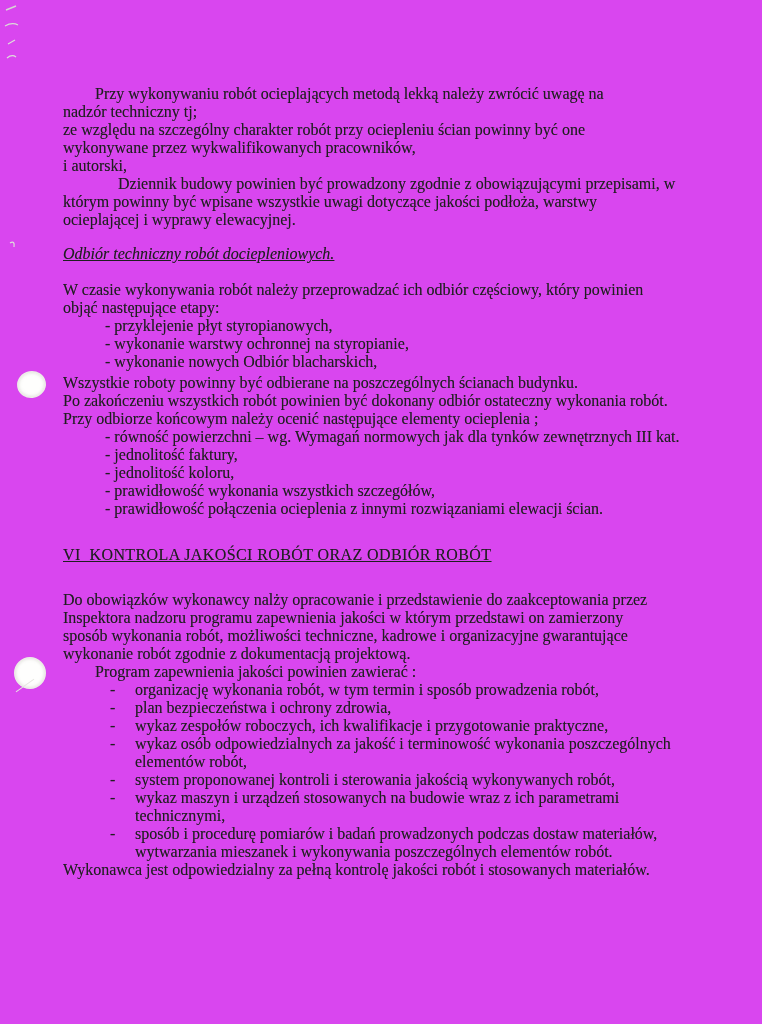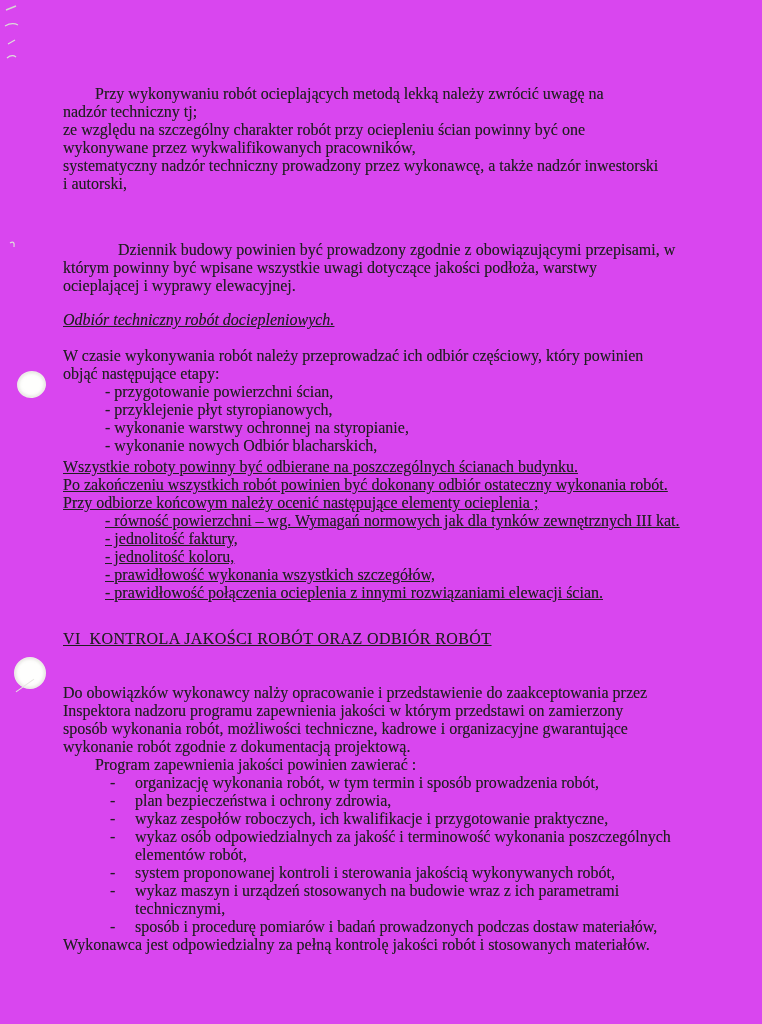--- a/index.html
+++ b/index.html
@@ -20,35 +20,35 @@
     left: 63px; top: 85px;
     width: 655px;
     font-size: 16px;
     line-height: 18px;
     text-shadow: 0 0 0.4px rgba(30,30,30,0.45);
   }
   .block { margin: 0; }
   .block:nth-child(1) { margin-bottom: 16px; }
   .block:nth-child(2) { margin-bottom: 18px; }
   .block:nth-child(3) { margin-bottom: 3px; }
-  .block:nth-child(4) { margin-bottom: 28px; text-decoration: underline; }
-  .block:nth-child(5) { margin-bottom: 36px; }
+  .block:nth-child(4) { margin-bottom: 28px; }
+  .block:nth-child(5) { margin-bottom: 27px; }
   .line { white-space: pre-wrap; }
   .heading-italic {
     font-style: italic;
     text-decoration: underline;
     white-space: pre-wrap;
   }
   .heading-caps {
     text-decoration: underline;
     letter-spacing: 0.4px;
     white-space: pre-wrap;
   }
   .ind-tab   { text-indent: 32px; }
-  .ind-tab2  { text-indent: 55px; margin-top: 48px; }
+  .ind-tab2  { text-indent: 55px; }
   .ind-bullet { padding-left: 42px; }
   .ind-dash  { padding-left: 72px; position: relative; }
   .ind-dash .marker { position: absolute; left: 47px; }
   .ind-dashcont { padding-left: 72px; }
   .page-number {
     position: absolute;
     left: 652px; top: 1000px;
     font-size: 16px;
     color: #2a2a2a;
     margin-top: 28px;
@@ -86,31 +86,29 @@
 
   <div class="punch punch1"></div>
   <div class="punch punch2"></div>
 
   <div class="content" id="doc-body">
       <div class="block p">
         <div class="line ind-tab">Przy wykonywaniu robót ocieplających metodą lekką należy zwrócić uwagę na</div>
         <div class="line">nadzór techniczny tj;</div>
         <div class="line">ze względu na szczególny charakter robót przy ociepleniu ścian powinny być one</div>
         <div class="line">wykonywane przez wykwalifikowanych pracowników,</div>
-        <div class="line">systematyczny nadzór techniczny prowadzony przez wykonawcę, a także nadzór inwestorski</div>
         <div class="line">i autorski,</div>
         <div class="line ind-tab2">Dziennik budowy powinien być prowadzony zgodnie z obowiązującymi przepisami, w</div>
         <div class="line">którym powinny być wpisane wszystkie uwagi dotyczące jakości podłoża, warstwy</div>
         <div class="line">ocieplającej i wyprawy elewacyjnej.</div>
       </div>
       <div class="block heading-italic">Odbiór techniczny robót dociepleniowych.</div>
       <div class="block p">
         <div class="line">W czasie wykonywania robót należy przeprowadzać ich odbiór częściowy, który powinien</div>
         <div class="line">objąć następujące etapy:</div>
-        <div class="line ind-bullet">- przygotowanie powierzchni ścian,</div>
         <div class="line ind-bullet">- przyklejenie płyt styropianowych,</div>
         <div class="line ind-bullet">- wykonanie warstwy ochronnej na styropianie,</div>
         <div class="line ind-bullet">- wykonanie nowych Odbiór blacharskich,</div>
       </div>
       <div class="block p">
         <div class="line">Wszystkie roboty powinny być odbierane na poszczególnych ścianach budynku.</div>
         <div class="line">Po zakończeniu wszystkich robót powinien być dokonany odbiór ostateczny wykonania robót.</div>
         <div class="line">Przy odbiorze końcowym należy ocenić następujące elementy ocieplenia ;</div>
         <div class="line ind-bullet">- równość powierzchni – wg. Wymagań normowych jak dla tynków zewnętrznych III kat.</div>
         <div class="line ind-bullet">- jednolitość faktury,</div>
@@ -127,18 +125,19 @@
         <div class="line ind-tab">Program zapewnienia jakości powinien zawierać :</div>
         <div class="line ind-dash"><span class="marker">-</span>organizację wykonania robót, w tym termin i sposób prowadzenia robót,</div>
         <div class="line ind-dash"><span class="marker">-</span>plan bezpieczeństwa i ochrony zdrowia,</div>
         <div class="line ind-dash"><span class="marker">-</span>wykaz zespołów roboczych, ich kwalifikacje i przygotowanie praktyczne,</div>
         <div class="line ind-dash"><span class="marker">-</span>wykaz osób odpowiedzialnych za jakość i terminowość wykonania poszczególnych</div>
         <div class="line ind-dashcont">elementów robót,</div>
         <div class="line ind-dash"><span class="marker">-</span>system proponowanej kontroli i sterowania jakością wykonywanych robót,</div>
         <div class="line ind-dash"><span class="marker">-</span>wykaz maszyn i urządzeń stosowanych na budowie wraz z ich parametrami</div>
         <div class="line ind-dashcont">technicznymi,</div>
         <div class="line ind-dash"><span class="marker">-</span>sposób i procedurę pomiarów i badań prowadzonych podczas dostaw materiałów,</div>
+        <div class="line ind-dashcont">wytwarzania mieszanek i wykonywania poszczególnych elementów robót.</div>
         <div class="line">Wykonawca jest odpowiedzialny za pełną kontrolę jakości robót i stosowanych materiałów.</div>
       </div>
     </div>
 
   <div class="page-number">13</div>
 </div>
 
 </body></html>

